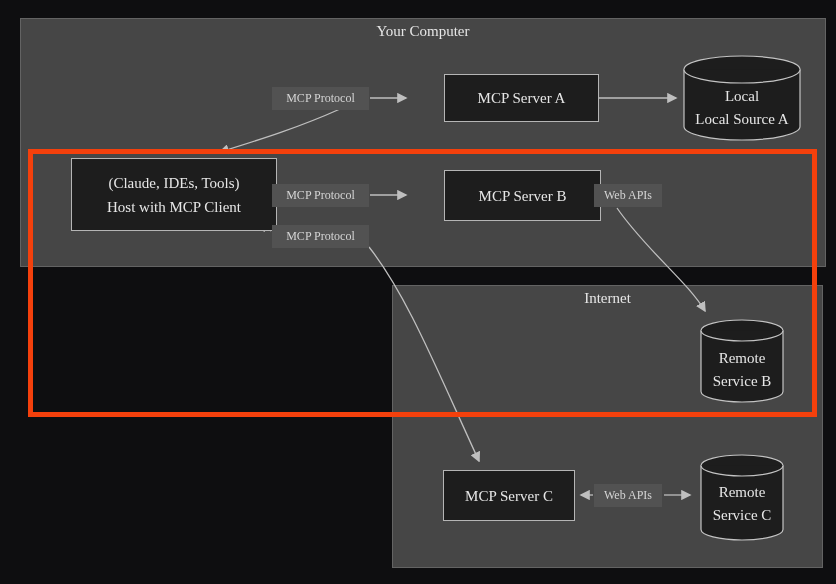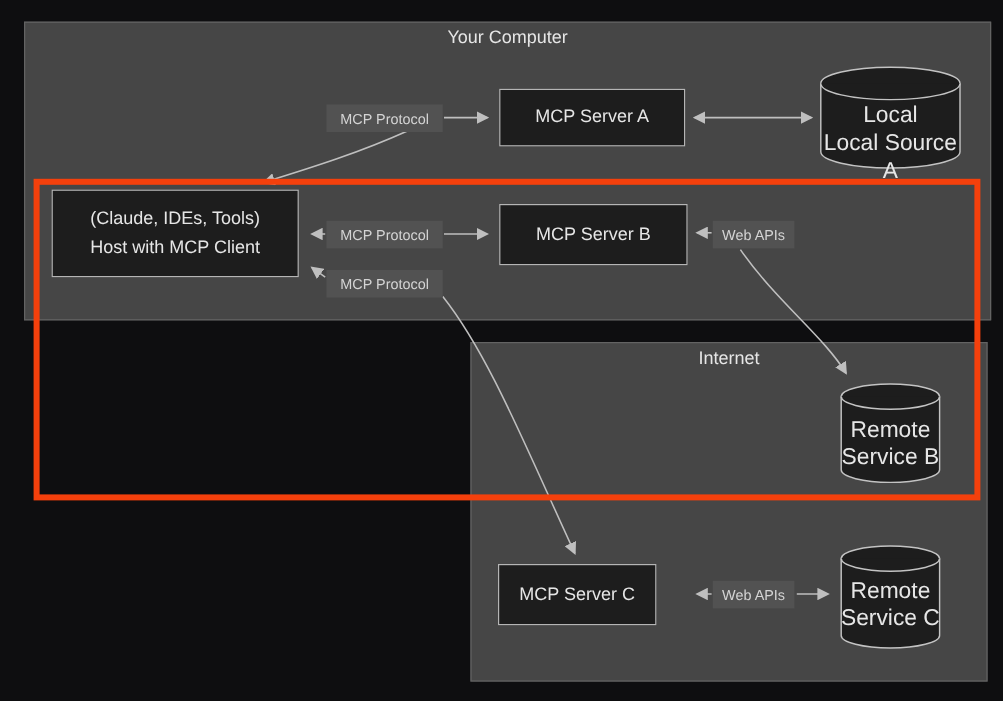--- a/index.html
+++ b/index.html
@@ -11,21 +11,21 @@
     --label-bg:#525252;
     --text-primary:#e6e6e6;
     --text-secondary:#d4d4d4;
     --line-color:#bfbfbf;
     --highlight:#f4400c;
   }
   html,body{margin:0;padding:0;background:var(--page-bg);}
   .canvas{
     position:relative;width:836px;height:584px;overflow:hidden;
     background:var(--page-bg);
-    font-family:Liberation Sans, sans-serif;
+    font-family:Liberation Serif, serif;
     color:var(--text-primary);
   }
   .region{
     position:absolute;box-sizing:border-box;
     background:var(--region-bg);
     border:1px solid var(--region-border);
     z-index:1;
   }
   .region-label{
     position:absolute;top:4px;left:0;right:0;
@@ -35,30 +35,31 @@
   .edge{stroke:var(--line-color);stroke-width:1.3;fill:none;}
   .cyl{fill:var(--node-bg);stroke:#c3c3c3;stroke-width:1.2;}
   #ah path{fill:var(--line-color);}
   .node{
     position:absolute;box-sizing:border-box;z-index:3;
     background:var(--node-bg);
     border:1.5px solid var(--node-border);
     display:flex;flex-direction:column;align-items:center;justify-content:center;
     font-size:15px;line-height:24px;color:var(--text-primary);
     text-align:center;
+    margin-left:28px;
   }
   .edge-label{
     position:absolute;box-sizing:border-box;z-index:3;
     background:var(--label-bg);color:var(--text-secondary);
     font-size:12px;display:flex;align-items:center;justify-content:center;
     white-space:nowrap;
   }
   .cyl-text{
     position:absolute;z-index:3;text-align:center;
-    font-size:19px;line-height:23px;color:var(--text-primary);
+    font-size:15px;line-height:23px;color:var(--text-primary);
   }
   .highlight-box{
     position:absolute;box-sizing:border-box;z-index:10;
     border:5px solid var(--highlight);
     background:transparent;pointer-events:none;
   }
 </style>
 </head>
 <body>
 

